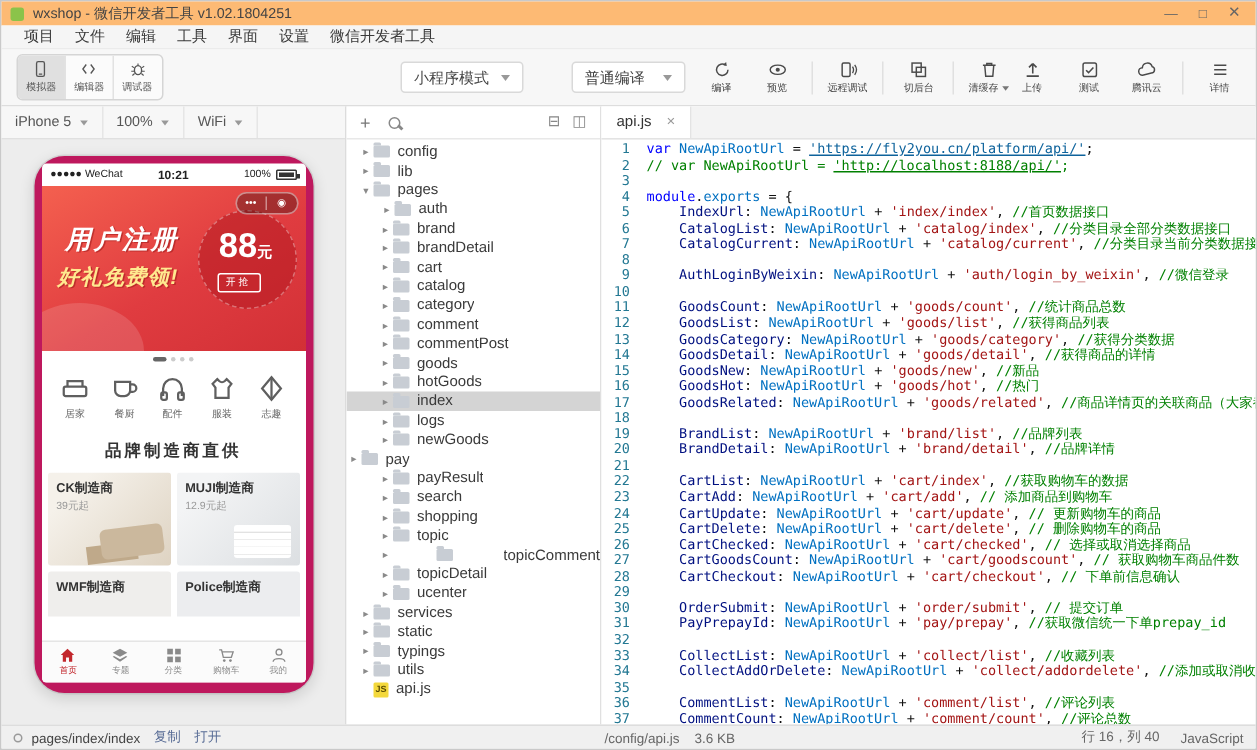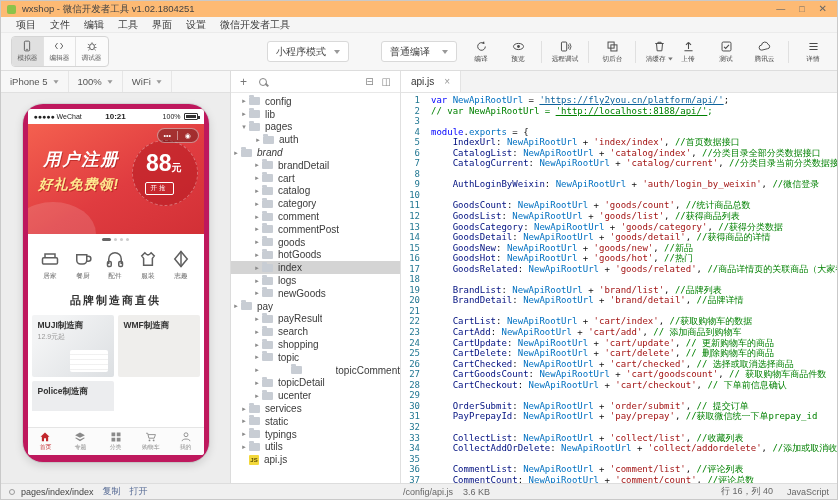--- a/index.html
+++ b/index.html
@@ -389,20 +389,24 @@
                     <path d="M8 2v12" fill="none" stroke="currentColor" stroke-width="1.2"></path>
                   </svg>
                 </div>
                 <div class="cat-label">志趣</div>
               </div>
             </div>
 
           <div class="section-title">品牌制造商直供</div>
 
           <div class="brand-grid">
+              <div class="brand-card bc0">
+                <div class="brand-name">CK制造商</div>
+                <div class="brand-price">39元起</div>
+              </div>
               <div class="brand-card bc1">
                 <div class="brand-name">MUJI制造商</div>
                 <div class="brand-price">12.9元起</div>
               </div>
               <div class="brand-card bc2">
                 <div class="brand-name">WMF制造商</div>
               </div>
               <div class="brand-card bc3">
                 <div class="brand-name">Police制造商</div>
               </div>
@@ -484,21 +488,21 @@
           <div class="tree-row" style="padding-left: 8px;">
             <span class="chev">▾</span>
             <span class="folder-ic"></span>
             <span class="tree-label">pages</span>
           </div>
           <div class="tree-row" style="padding-left: 22px;">
             <span class="chev">▸</span>
             <span class="folder-ic"></span>
             <span class="tree-label">auth</span>
           </div>
-          <div class="tree-row" style=" font-style: italic;">
+          <div class="tree-row" style="padding-left: 21px;">
             <span class="chev">▸</span>
             <span class="folder-ic"></span>
             <span class="tree-label">brand</span>
           </div>
           <div class="tree-row" style="padding-left: 21px;">
             <span class="chev">▸</span>
             <span class="folder-ic"></span>
             <span class="tree-label">brandDetail</span>
           </div>
           <div class="tree-row" style="padding-left: 21px;">

